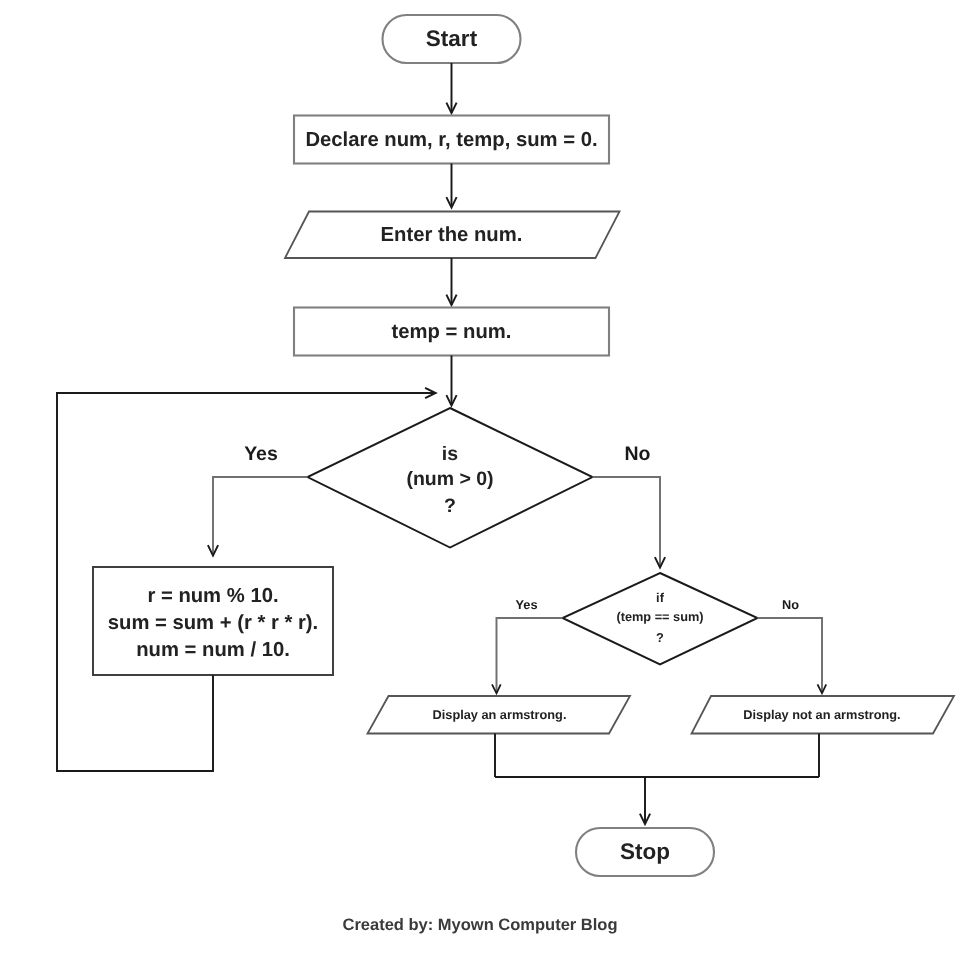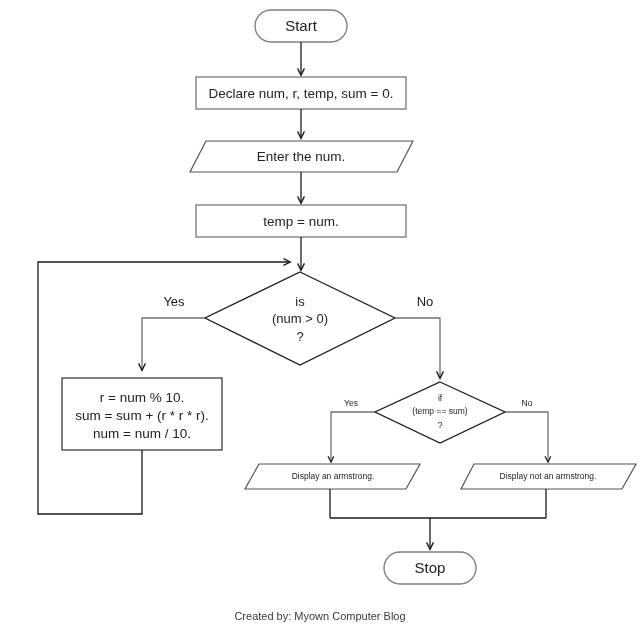--- a/index.html
+++ b/index.html
@@ -11,20 +11,21 @@
     width: 640px;
     height: 640px;
     font-family: "Liberation Sans", sans-serif;
     overflow: hidden;
   }
   #flowchart-root {
     position: relative;
     width: 540px;
     height: 640px;
     background: #ffffff;
+    font-weight: bold;
   }
   svg#flow-svg {
     display: block;
     width: 640px;
     height: 640px;
   }
   .shape-stroke {
     fill: #ffffff;
     stroke: #808080;
     stroke-width: 1.4;

